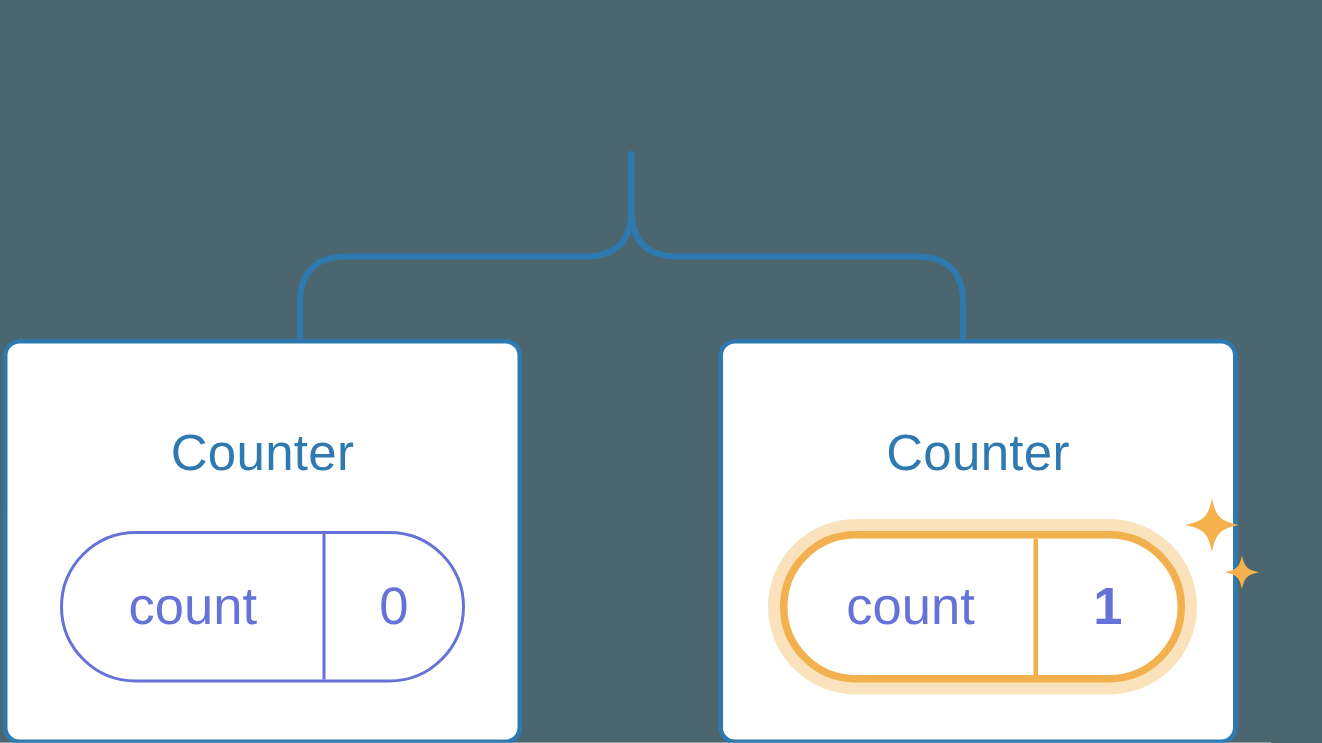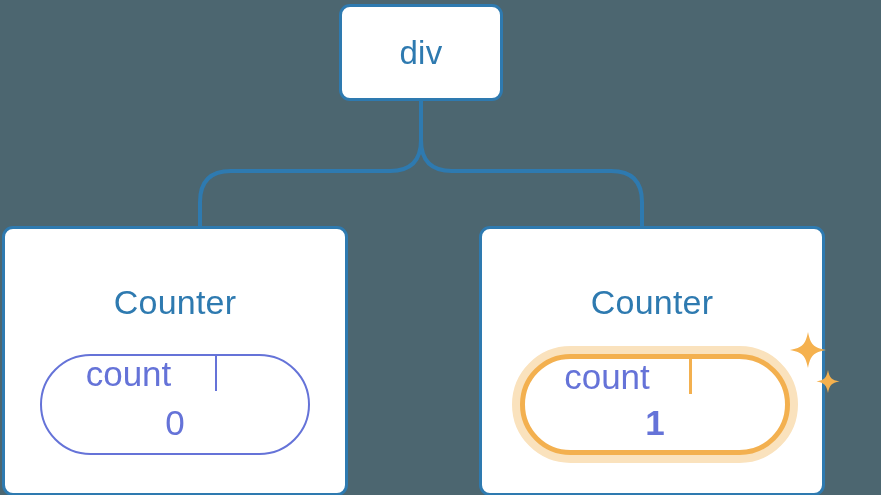--- a/index.html
+++ b/index.html
@@ -84,21 +84,20 @@
     position: absolute;
     left: 0; top: 0;
     box-sizing: border-box;
     width: 270px;
     height: 101px;
     border: 2px solid #6573d8;
     border-radius: 52px;
     display: flex;
     align-items: stretch;
     background: #ffffff;
-    flex-direction: column;
   }
   .pill .pill-key,
   .pill .pill-val {
     display: flex;
     align-items: center;
     justify-content: center;
     font-size: 35px;
     color: #6573d8;
     line-height: 1;
   }
@@ -155,23 +154,20 @@
 </head>
 <body>
 
 <div id="stage">
 
   <svg id="connectors" viewBox="0 0 881 495" width="881" height="495" fill="none">
     <path d="M421 101 L421 140 Q421 171 390 171 L231 171 Q200 171 200 202 L200 226" stroke="#2e7ab0" stroke-width="4" fill="none"></path>
     <path d="M421 101 L421 140 Q421 171 452 171 L611 171 Q642 171 642 202 L642 226" stroke="#2e7ab0" stroke-width="4" fill="none"></path>
   </svg>
 
-  <div class="node" id="node-div">
-    <div class="node-title">div</div>
-  </div>
 
   <div class="node counter-card" id="node-counter-left">
     <div class="node-title">Counter</div>
 
     <div class="pill-wrap">
       <div class="pill">
         <div class="pill-key">count</div>
         <div class="pill-val">0</div>
       </div>
     </div>

